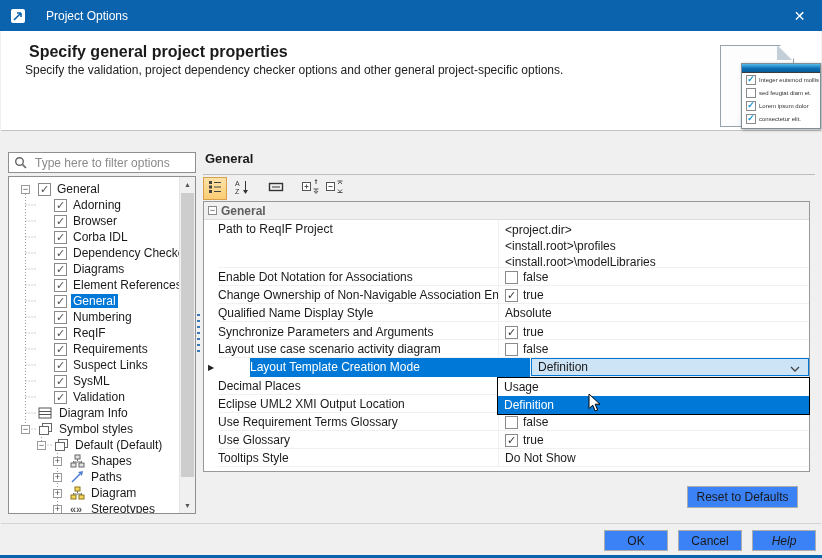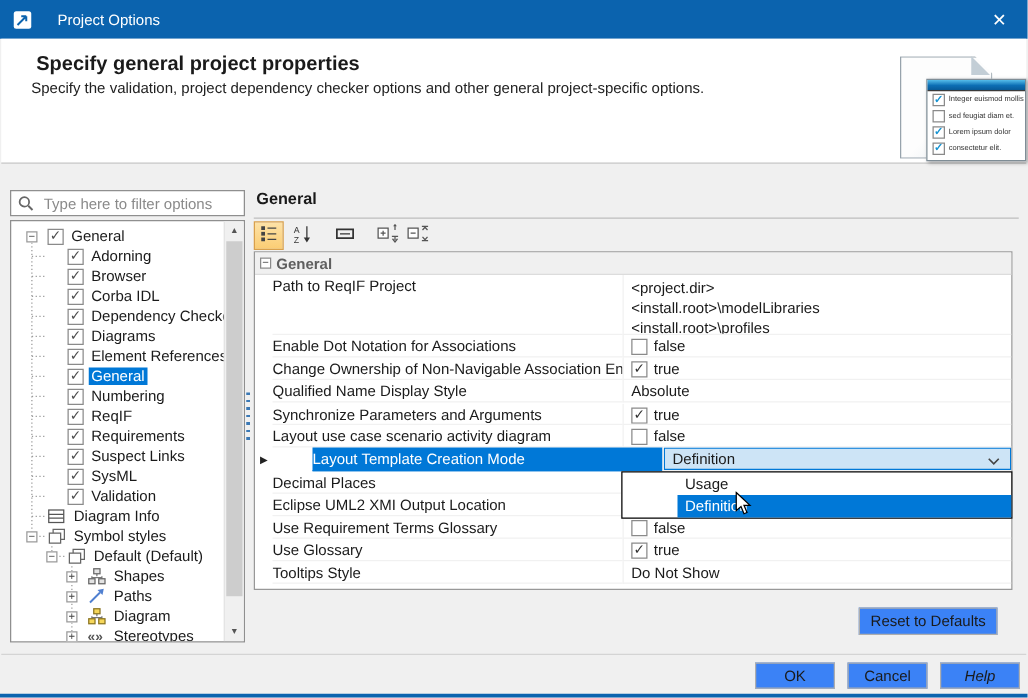--- a/index.html
+++ b/index.html
@@ -93,21 +93,21 @@
   .vcb{width:13px;height:13px;border:1px solid #8a8a8a;background:#fff;flex:none;margin-right:5px;
     font-size:11px;line-height:11px;text-align:center;color:#333;box-sizing:border-box;margin-top:1px;}
   .mline{line-height:16px;}
   .combo{flex:1;background:#cde4f6;border:1px solid #0078d7;height:100%;box-sizing:border-box;
     display:flex;align-items:center;padding:0 6px;position:relative;}
   .combo svg{position:absolute;right:8px;top:7px;}
 
   
   .popup{position:absolute;left:497px;top:377px;width:313px;border:1px solid #000;background:#fff;
     box-sizing:border-box;z-index:5;}
-  .popt{height:18px;line-height:18px;padding-left:6px;margin-left:44px;}
+  .popt{height:18px;line-height:18px;padding-left:6px;}
   .popt.hl{background:#0078d7;color:#fff;}
   .cursor{position:absolute;left:588px;top:393px;z-index:6;}
 
   
   .btn{position:absolute;background:#3b82f6;border:1px solid #adadad;font:12px "Liberation Sans",sans-serif;
     display:flex;align-items:center;justify-content:center;box-sizing:border-box;}
   .reset{left:687px;top:486px;width:111px;height:22px;}
   .f-sep{position:absolute;left:1px;top:523px;width:820px;height:1px;background:#d4d4d4;}
   .ok{left:604px;top:530px;width:64px;height:21px;}
   .cancel{left:678px;top:530px;width:64px;height:21px;}
@@ -362,22 +362,22 @@
   <div class="ptable" id="ptable">
       <div class="prow grouph">
         <span class="gbox">−</span>
         <span class="glabel">General</span>
       </div>
       <div class="prow" style="height: 48px;">
         <div class="gutter"></div>
         <div class="pname">Path to ReqIF Project</div>
         <div class="pval" style="display: block;">
           <div class="mline">&lt;project.dir&gt;</div>
+          <div class="mline">&lt;install.root&gt;\profiles</div>
           <div class="mline">&lt;install.root&gt;\modelLibraries</div>
-          <div class="mline">&lt;install.root&gt;\profiles</div>
         </div>
       </div>
       <div class="prow" style="height: 18px;">
         <div class="gutter"></div>
         <div class="pname">Enable Dot Notation for Associations</div>
         <div class="pval">
           <span class="vcb"></span>
           <span>false</span>
         </div>
       </div>

